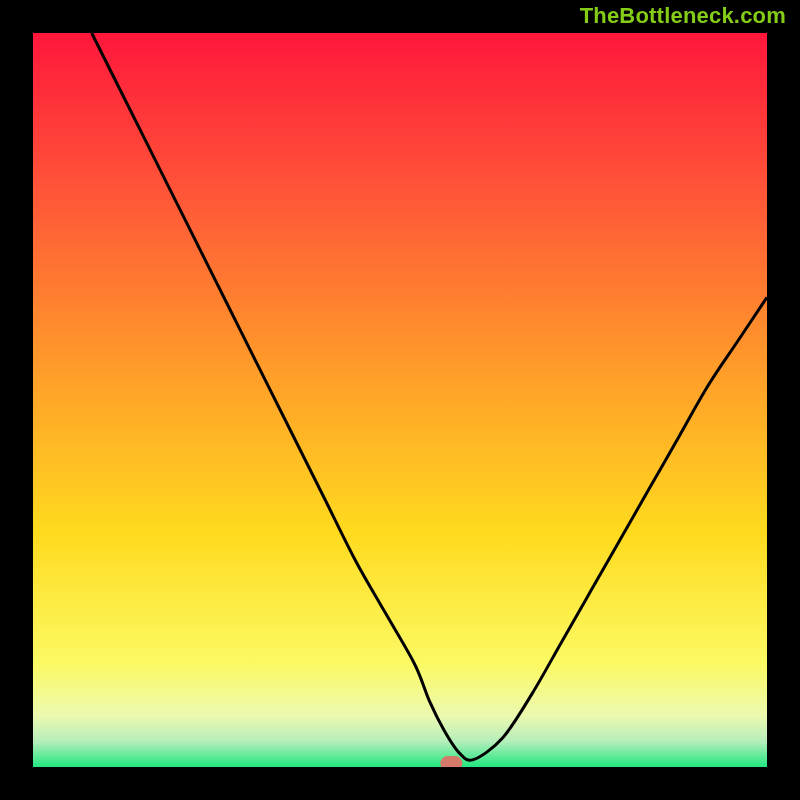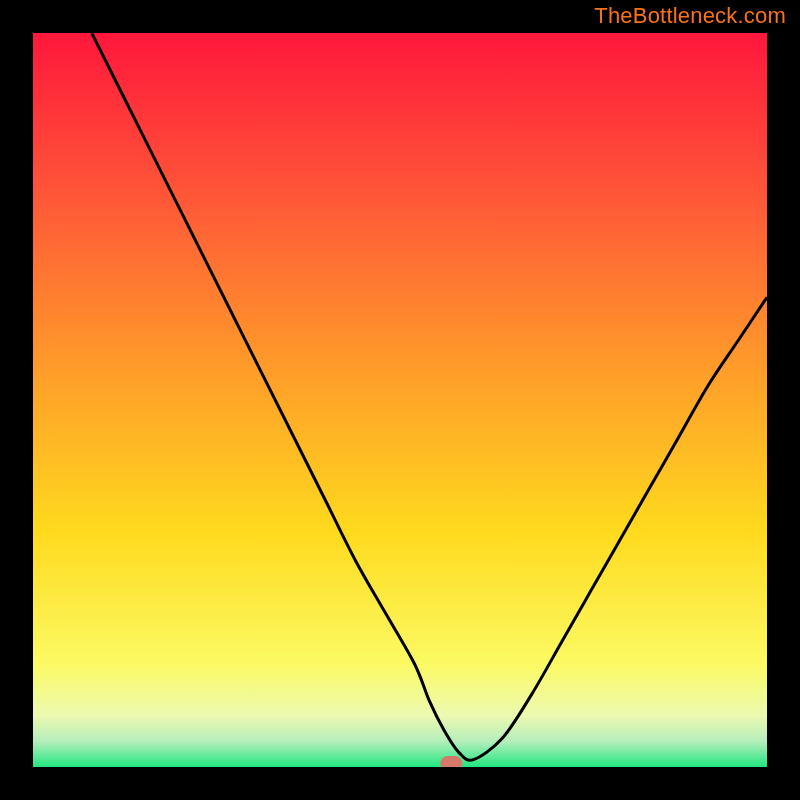--- a/index.html
+++ b/index.html
@@ -15,22 +15,22 @@
     width: 800px;
     height: 800px;
     background: #000;
   }
   .watermark {
     position: absolute;
     top: 3px;
     right: 14px;
     font-family: Arial, Helvetica, sans-serif;
     font-size: 22px;
-    color: #f97316;
-    font-weight: 400;
+    color: #84cc16;
+    font-weight: 700;
     z-index: 5;
     letter-spacing: 0.2px;
   }
   svg.plot {
     position: absolute;
     left: 33px;
     top: 33px;
     width: 734px;
     height: 734px;
     z-index: 2;

